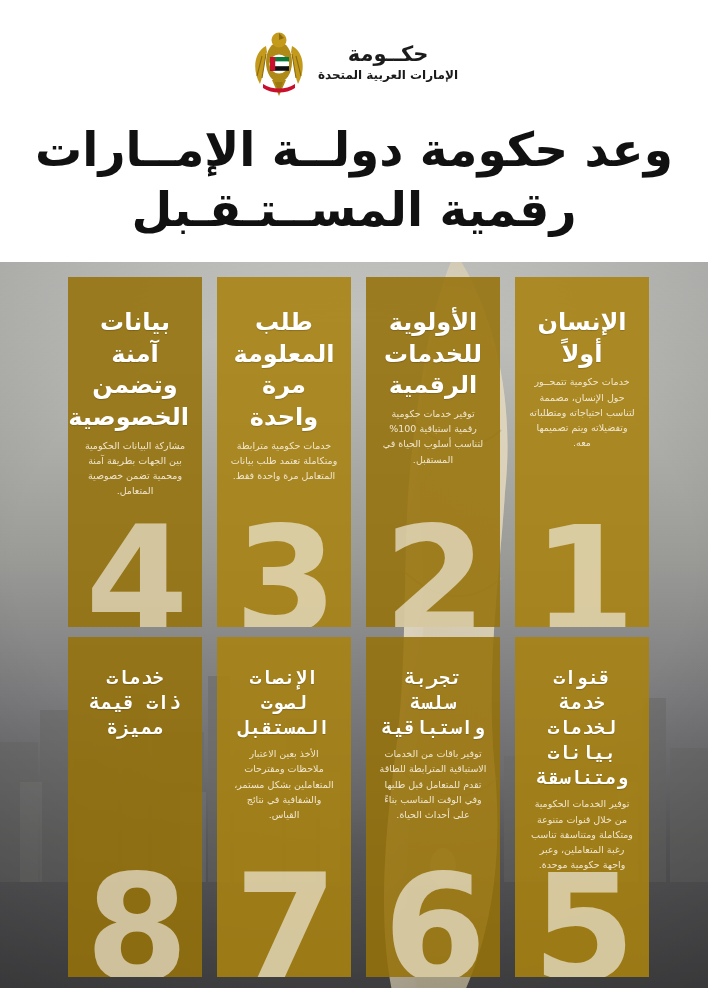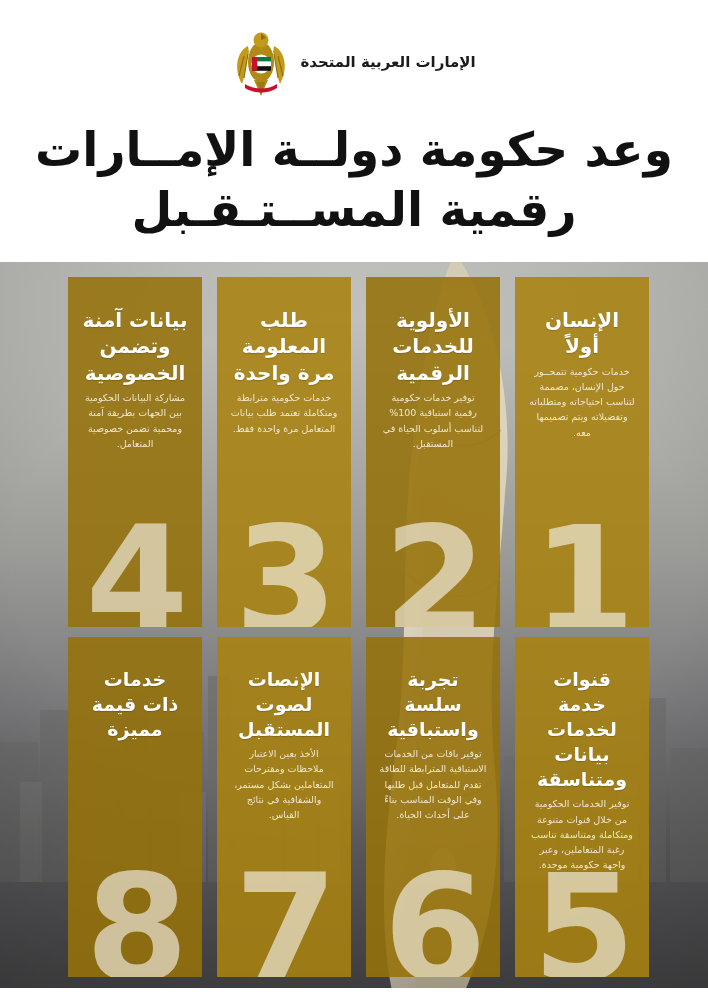--- a/index.html
+++ b/index.html
@@ -22,21 +22,21 @@
     direction:rtl;
   }
   .emblem{
     width:58px;height:72px;position:relative;
   }
   .emblem svg{display:block;}
   .gov-text{
     text-align:center;line-height:1.25;color:#1b1b1b;
   }
   .gov-text .l1{font-size:21px;font-weight:bold;letter-spacing:1px;}
-  .gov-text .l2{font-size:15px;font-weight:bold;}
+  .gov-text .l2{font-size:12px;font-weight:bold;}
 
   .title{
     margin-top:22px;text-align:center;color:#111;
     font-weight:bold;line-height:1.28;
     font-size:47px;letter-spacing:0px;
     width:640px;
   }
   .title .ln{display:block;}
   .title .ln2{padding-left:0;}
 
@@ -71,36 +71,36 @@
     direction:rtl;
   }
   .card{
     position:relative;overflow:hidden;
     background:rgba(168,130,16,.88);
     padding:18px 13px 0 13px;
     box-sizing:border-box;
   }
   .card.dark{background:rgba(150,114,10,.88);}
   .card .ch{
-    color:#ffffff;font-weight:bold;font-size:20px;line-height:1.32;text-align:center;
+    color:#ffffff;font-weight:bold;font-size:24px;line-height:1.32;text-align:center;
     margin-top:12px;
     text-shadow:0 1px 1px rgba(0,0,0,.18);
   }
   .card .cb{
     color:#f4ecd8;font-size:9.5px;line-height:1.6;text-align:center;margin-top:4px;
     opacity:.95;
   }
   .card .num{
     position:absolute;left:0;right:0;bottom:-28px;text-align:center;
     font-size:148px;font-weight:bold;color:rgba(255,255,255,.58);
     line-height:1;letter-spacing:-4px;
     font-family:"DejaVu Sans","Liberation Sans",sans-serif;
   }
   .card.r2 .num{bottom:-26px;}
-  .card.r2 .ch{font-size:19px;}
+  .card.r2 .ch{font-size:19px;font-family:Liberation Mono, monospace;}
 
   
   .footer{
     position:absolute;left:0;bottom:0;width:708px;height:14px;background:#ffffff;
   }
 </style>
 </head>
 <body>
 
 <div class="page">
@@ -127,20 +127,21 @@
           <rect x="20" y="40.2" width="19" height="4.6" fill="#111111"></rect>
           <rect x="20" y="31" width="5.2" height="13.8" fill="#c8102e"></rect>
 
           <path d="M22 54 L29 70 L36 54 Z" fill="#b08a16"></path>
           <path d="M25 56 L29 68 L33 56 Z" fill="#8d6c10" opacity=".6"></path>
 
           <path d="M13 58 C22 64 36 64 45 58 L45 62 C36 68 22 68 13 62 Z" fill="#c8102e"></path>
         </svg>
       </div>
       <div class="gov-text">
+        <div class="l1">حكــومة</div>
         <div class="l2">الإمارات العربية المتحدة</div>
       </div>
     </div>
 
     <div class="title">
       <span class="ln ln1">وعد حكومة دولــة الإمــارات</span>
       <span class="ln ln2">رقمية المســتـقـبل</span>
     </div>
   </div>
 

